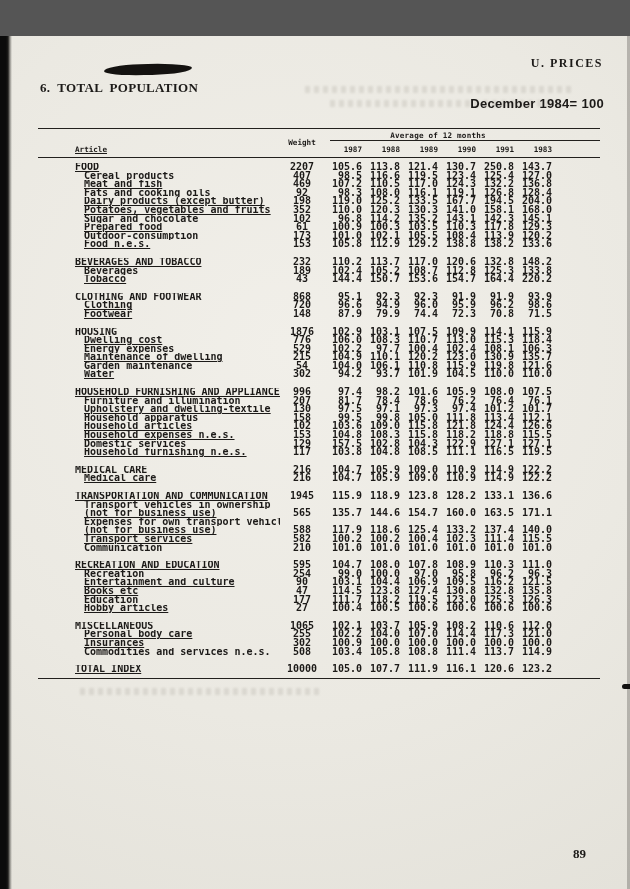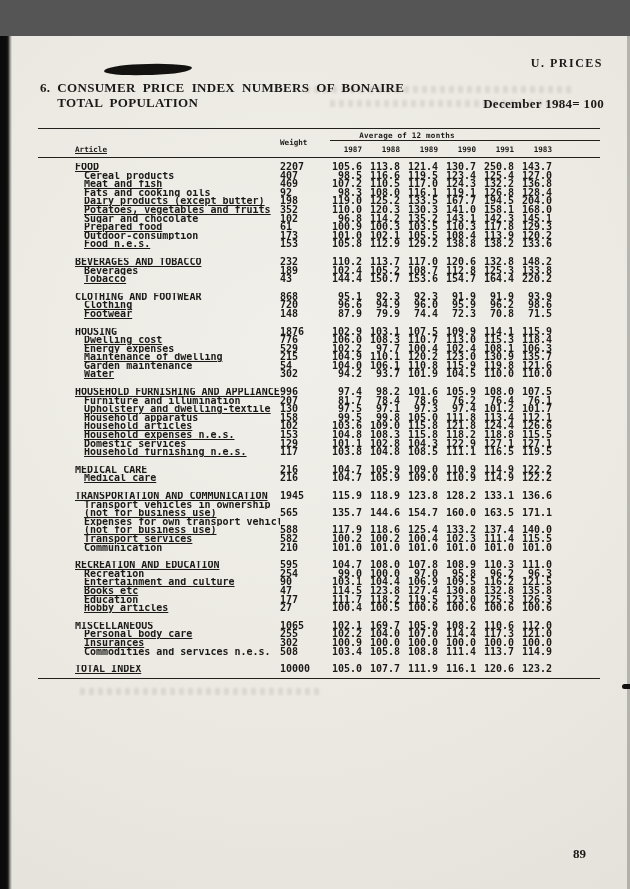--- a/index.html
+++ b/index.html
@@ -23,42 +23,42 @@
   .bleed { position:absolute; height:7px; opacity:.5; filter:blur(.8px);
     background: repeating-linear-gradient(90deg, rgba(120,114,102,.30) 0 5px, rgba(120,114,102,0) 5px 9px); }
 
   
   .corner-label { position:absolute; top:20px; right:27px;
     font-family:"Liberation Serif", serif; font-weight:bold; font-size:12px; letter-spacing:1.5px; }
   .title-block { position:absolute; top:44px; left:40px; display:flex; gap:7px;
     font-family:"Liberation Serif", serif; font-weight:bold; font-size:13px; letter-spacing:.3px; word-spacing:3.5px; }
   .title-lines div { line-height:15px; }
   .base-period { position:absolute; top:60px; right:26px;
-    font-family:Liberation Serif, serif; font-weight:bold; font-size:13px; letter-spacing:.3px; }
+    font-family:Liberation Sans, sans-serif; font-weight:bold; font-size:13px; letter-spacing:.3px; }
 
   
   .rule { position:absolute; border-top:1.4px solid #22201d; }
   .rule-top    { top:92px;  left:38px;  width:562px; }
   .rule-avg    { top:104px; left:330px; width:270px; border-top-width:1px; }
   .rule-head   { top:121px; left:38px;  width:562px; }
   .rule-bottom { top:642px; left:38px;  width:562px; }
-  .avg-header { position:absolute; top:95px; left:307px; width:200px; text-align:center;
+  .avg-header { position:absolute; top:95px; left:338px; width:200px; text-align:center;
     font-size:7.6px; font-weight:bold; letter-spacing:.2px; }
 
   .t-head { position:absolute; top:110px; left:75px; display:flex;
     font-size:7.6px; font-weight:bold; line-height:8.6px; white-space:pre; }
   .wlift { position:relative; top:-7px; }
 
   #table-body { position:absolute; top:127px; left:75px; }
   .tgroup { margin-bottom:9px; }
   .tgroup:last-child { margin-bottom:0; }
   .trow { display:flex; height:8.6px; font-size:10px; font-weight:bold; line-height:8.6px; white-space:pre; }
   .c-label  { width:205px; overflow:hidden;text-decoration:underline; }
   .sub .c-label { padding-left:9px; }
-  .c-weight { width:44px; text-align:left; }
+  .c-weight { width:44px; text-align:center; }
   .c-val    { width:38px; text-align:right; }
 
   .page-number { position:absolute; top:810px; right:44px;
     font-family:"Liberation Serif", serif; font-size:13px; font-weight:bold; }
 </style>
 </head>
 <body>
 
 <div class="paper">
 
@@ -68,21 +68,20 @@
   <div class="ink-blob"></div>
   <div class="edge-mark"></div>
   <div class="bleed" style="top:50px; left:305px; width:270px;"></div>
   <div class="bleed" style="top:64px; left:330px; width:230px;"></div>
   <div class="bleed" style="top:652px; left:80px; width:240px;"></div>
 
   <div class="corner-label">U. PRICES</div>
   <div class="title-block">
     <span>6.</span>
     <div class="title-lines">
-      <div>CONSUMER PRICE INDEX NUMBERS OF BONAIRE</div>
       <div>TOTAL POPULATION</div>
     </div>
   </div>
   <div class="base-period">December 1984= 100</div>
 
   <div class="rule rule-top"></div>
   <div class="avg-header">Average of 12 months</div>
   <div class="rule rule-avg"></div>
 
   <div class="t-head">
@@ -128,21 +127,21 @@
         <div class="trow sub"><span class="c-label">Garden maintenance</span><span class="c-weight">54</span><span class="c-val">104.0</span><span class="c-val">106.1</span><span class="c-val">110.8</span><span class="c-val">115.9</span><span class="c-val">119.8</span><span class="c-val">121.6</span></div>
         <div class="trow sub"><span class="c-label">Water</span><span class="c-weight">302</span><span class="c-val">94.2</span><span class="c-val">93.7</span><span class="c-val">101.9</span><span class="c-val">104.5</span><span class="c-val">110.0</span><span class="c-val">110.0</span></div>
       </div>
       <div class="tgroup">
         <div class="trow"><span class="c-label">HOUSEHOLD FURNISHING AND APPLIANCES</span><span class="c-weight">996</span><span class="c-val">97.4</span><span class="c-val">98.2</span><span class="c-val">101.6</span><span class="c-val">105.9</span><span class="c-val">108.0</span><span class="c-val">107.5</span></div>
         <div class="trow sub"><span class="c-label">Furniture and illumination</span><span class="c-weight">207</span><span class="c-val">81.7</span><span class="c-val">78.4</span><span class="c-val">78.6</span><span class="c-val">76.2</span><span class="c-val">76.4</span><span class="c-val">76.1</span></div>
         <div class="trow sub"><span class="c-label">Upholstery and dwelling-textile</span><span class="c-weight">130</span><span class="c-val">97.5</span><span class="c-val">97.1</span><span class="c-val">97.3</span><span class="c-val">97.4</span><span class="c-val">101.2</span><span class="c-val">101.7</span></div>
         <div class="trow sub"><span class="c-label">Household apparatus</span><span class="c-weight">158</span><span class="c-val">99.5</span><span class="c-val">99.8</span><span class="c-val">105.0</span><span class="c-val">111.8</span><span class="c-val">113.4</span><span class="c-val">112.1</span></div>
         <div class="trow sub"><span class="c-label">Household articles</span><span class="c-weight">102</span><span class="c-val">103.6</span><span class="c-val">109.0</span><span class="c-val">115.8</span><span class="c-val">121.8</span><span class="c-val">124.4</span><span class="c-val">126.6</span></div>
         <div class="trow sub"><span class="c-label">Household expenses n.e.s.</span><span class="c-weight">153</span><span class="c-val">104.8</span><span class="c-val">108.3</span><span class="c-val">115.8</span><span class="c-val">118.2</span><span class="c-val">118.8</span><span class="c-val">115.5</span></div>
-        <div class="trow sub"><span class="c-label">Domestic services</span><span class="c-weight">129</span><span class="c-val">101.1</span><span class="c-val">102.8</span><span class="c-val">104.3</span><span class="c-val">122.9</span><span class="c-val">127.1</span><span class="c-val">127.1</span></div>
+        <div class="trow sub"><span class="c-label">Domestic services</span><span class="c-weight">129</span><span class="c-val">157.5</span><span class="c-val">102.8</span><span class="c-val">104.3</span><span class="c-val">122.9</span><span class="c-val">127.1</span><span class="c-val">127.1</span></div>
         <div class="trow sub"><span class="c-label">Household furnishing n.e.s.</span><span class="c-weight">117</span><span class="c-val">103.8</span><span class="c-val">104.8</span><span class="c-val">108.5</span><span class="c-val">111.1</span><span class="c-val">116.5</span><span class="c-val">119.5</span></div>
       </div>
       <div class="tgroup">
         <div class="trow"><span class="c-label">MEDICAL CARE</span><span class="c-weight">216</span><span class="c-val">104.7</span><span class="c-val">105.9</span><span class="c-val">109.0</span><span class="c-val">110.9</span><span class="c-val">114.9</span><span class="c-val">122.2</span></div>
         <div class="trow sub"><span class="c-label">Medical care</span><span class="c-weight">216</span><span class="c-val">104.7</span><span class="c-val">105.9</span><span class="c-val">109.0</span><span class="c-val">110.9</span><span class="c-val">114.9</span><span class="c-val">122.2</span></div>
       </div>
       <div class="tgroup">
         <div class="trow"><span class="c-label">TRANSPORTATION AND COMMUNICATION</span><span class="c-weight">1945</span><span class="c-val">115.9</span><span class="c-val">118.9</span><span class="c-val">123.8</span><span class="c-val">128.2</span><span class="c-val">133.1</span><span class="c-val">136.6</span></div>
         <div class="trow sub"><span class="c-label">Transport vehicles in ownership</span><span class="c-weight"></span><span class="c-val"></span><span class="c-val"></span><span class="c-val"></span><span class="c-val"></span><span class="c-val"></span><span class="c-val"></span></div>
         <div class="trow sub"><span class="c-label">(not for business use)</span><span class="c-weight">565</span><span class="c-val">135.7</span><span class="c-val">144.6</span><span class="c-val">154.7</span><span class="c-val">160.0</span><span class="c-val">163.5</span><span class="c-val">171.1</span></div>
@@ -153,21 +152,21 @@
       </div>
       <div class="tgroup">
         <div class="trow"><span class="c-label">RECREATION AND EDUCATION</span><span class="c-weight">595</span><span class="c-val">104.7</span><span class="c-val">108.0</span><span class="c-val">107.8</span><span class="c-val">108.9</span><span class="c-val">110.3</span><span class="c-val">111.0</span></div>
         <div class="trow sub"><span class="c-label">Recreation</span><span class="c-weight">254</span><span class="c-val">99.0</span><span class="c-val">100.0</span><span class="c-val">97.0</span><span class="c-val">95.8</span><span class="c-val">96.2</span><span class="c-val">96.3</span></div>
         <div class="trow sub"><span class="c-label">Entertainment and culture</span><span class="c-weight">90</span><span class="c-val">103.1</span><span class="c-val">104.4</span><span class="c-val">106.9</span><span class="c-val">109.5</span><span class="c-val">116.2</span><span class="c-val">121.5</span></div>
         <div class="trow sub"><span class="c-label">Books etc</span><span class="c-weight">47</span><span class="c-val">114.5</span><span class="c-val">123.8</span><span class="c-val">127.4</span><span class="c-val">130.8</span><span class="c-val">132.8</span><span class="c-val">135.8</span></div>
         <div class="trow sub"><span class="c-label">Education</span><span class="c-weight">177</span><span class="c-val">111.7</span><span class="c-val">118.2</span><span class="c-val">119.5</span><span class="c-val">123.0</span><span class="c-val">125.3</span><span class="c-val">126.3</span></div>
         <div class="trow sub"><span class="c-label">Hobby articles</span><span class="c-weight">27</span><span class="c-val">100.4</span><span class="c-val">100.5</span><span class="c-val">100.6</span><span class="c-val">100.6</span><span class="c-val">100.6</span><span class="c-val">100.6</span></div>
       </div>
       <div class="tgroup">
-        <div class="trow"><span class="c-label">MISCELLANEOUS</span><span class="c-weight">1065</span><span class="c-val">102.1</span><span class="c-val">169.7</span><span class="c-val">105.9</span><span class="c-val">108.2</span><span class="c-val">110.6</span><span class="c-val">112.0</span></div>
+        <div class="trow"><span class="c-label">MISCELLANEOUS</span><span class="c-weight">1065</span><span class="c-val">102.1</span><span class="c-val">103.7</span><span class="c-val">105.9</span><span class="c-val">108.2</span><span class="c-val">110.6</span><span class="c-val">112.0</span></div>
         <div class="trow sub"><span class="c-label">Personal body care</span><span class="c-weight">255</span><span class="c-val">102.2</span><span class="c-val">104.0</span><span class="c-val">107.0</span><span class="c-val">114.4</span><span class="c-val">117.3</span><span class="c-val">121.0</span></div>
         <div class="trow sub"><span class="c-label">Insurances</span><span class="c-weight">302</span><span class="c-val">100.9</span><span class="c-val">100.0</span><span class="c-val">100.0</span><span class="c-val">100.0</span><span class="c-val">100.0</span><span class="c-val">100.0</span></div>
         <div class="trow sub"><span class="c-label">Commodities and services n.e.s.</span><span class="c-weight">508</span><span class="c-val">103.4</span><span class="c-val">105.8</span><span class="c-val">108.8</span><span class="c-val">111.4</span><span class="c-val">113.7</span><span class="c-val">114.9</span></div>
       </div>
       <div class="tgroup">
         <div class="trow"><span class="c-label">TOTAL INDEX</span><span class="c-weight">10000</span><span class="c-val">105.0</span><span class="c-val">107.7</span><span class="c-val">111.9</span><span class="c-val">116.1</span><span class="c-val">120.6</span><span class="c-val">123.2</span></div>
       </div>
     </div>
 
   <div class="rule rule-bottom"></div>

